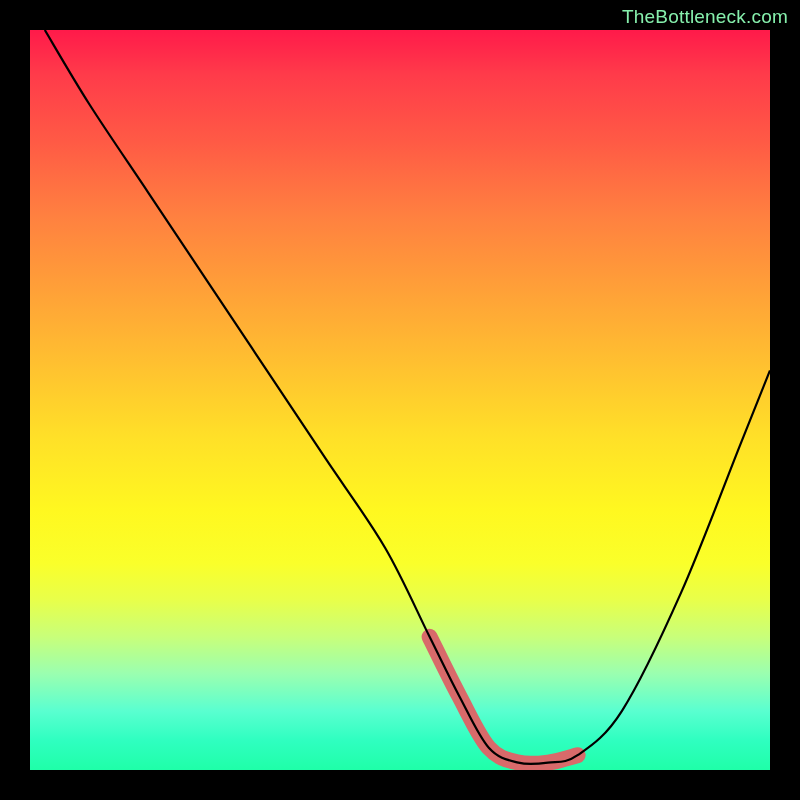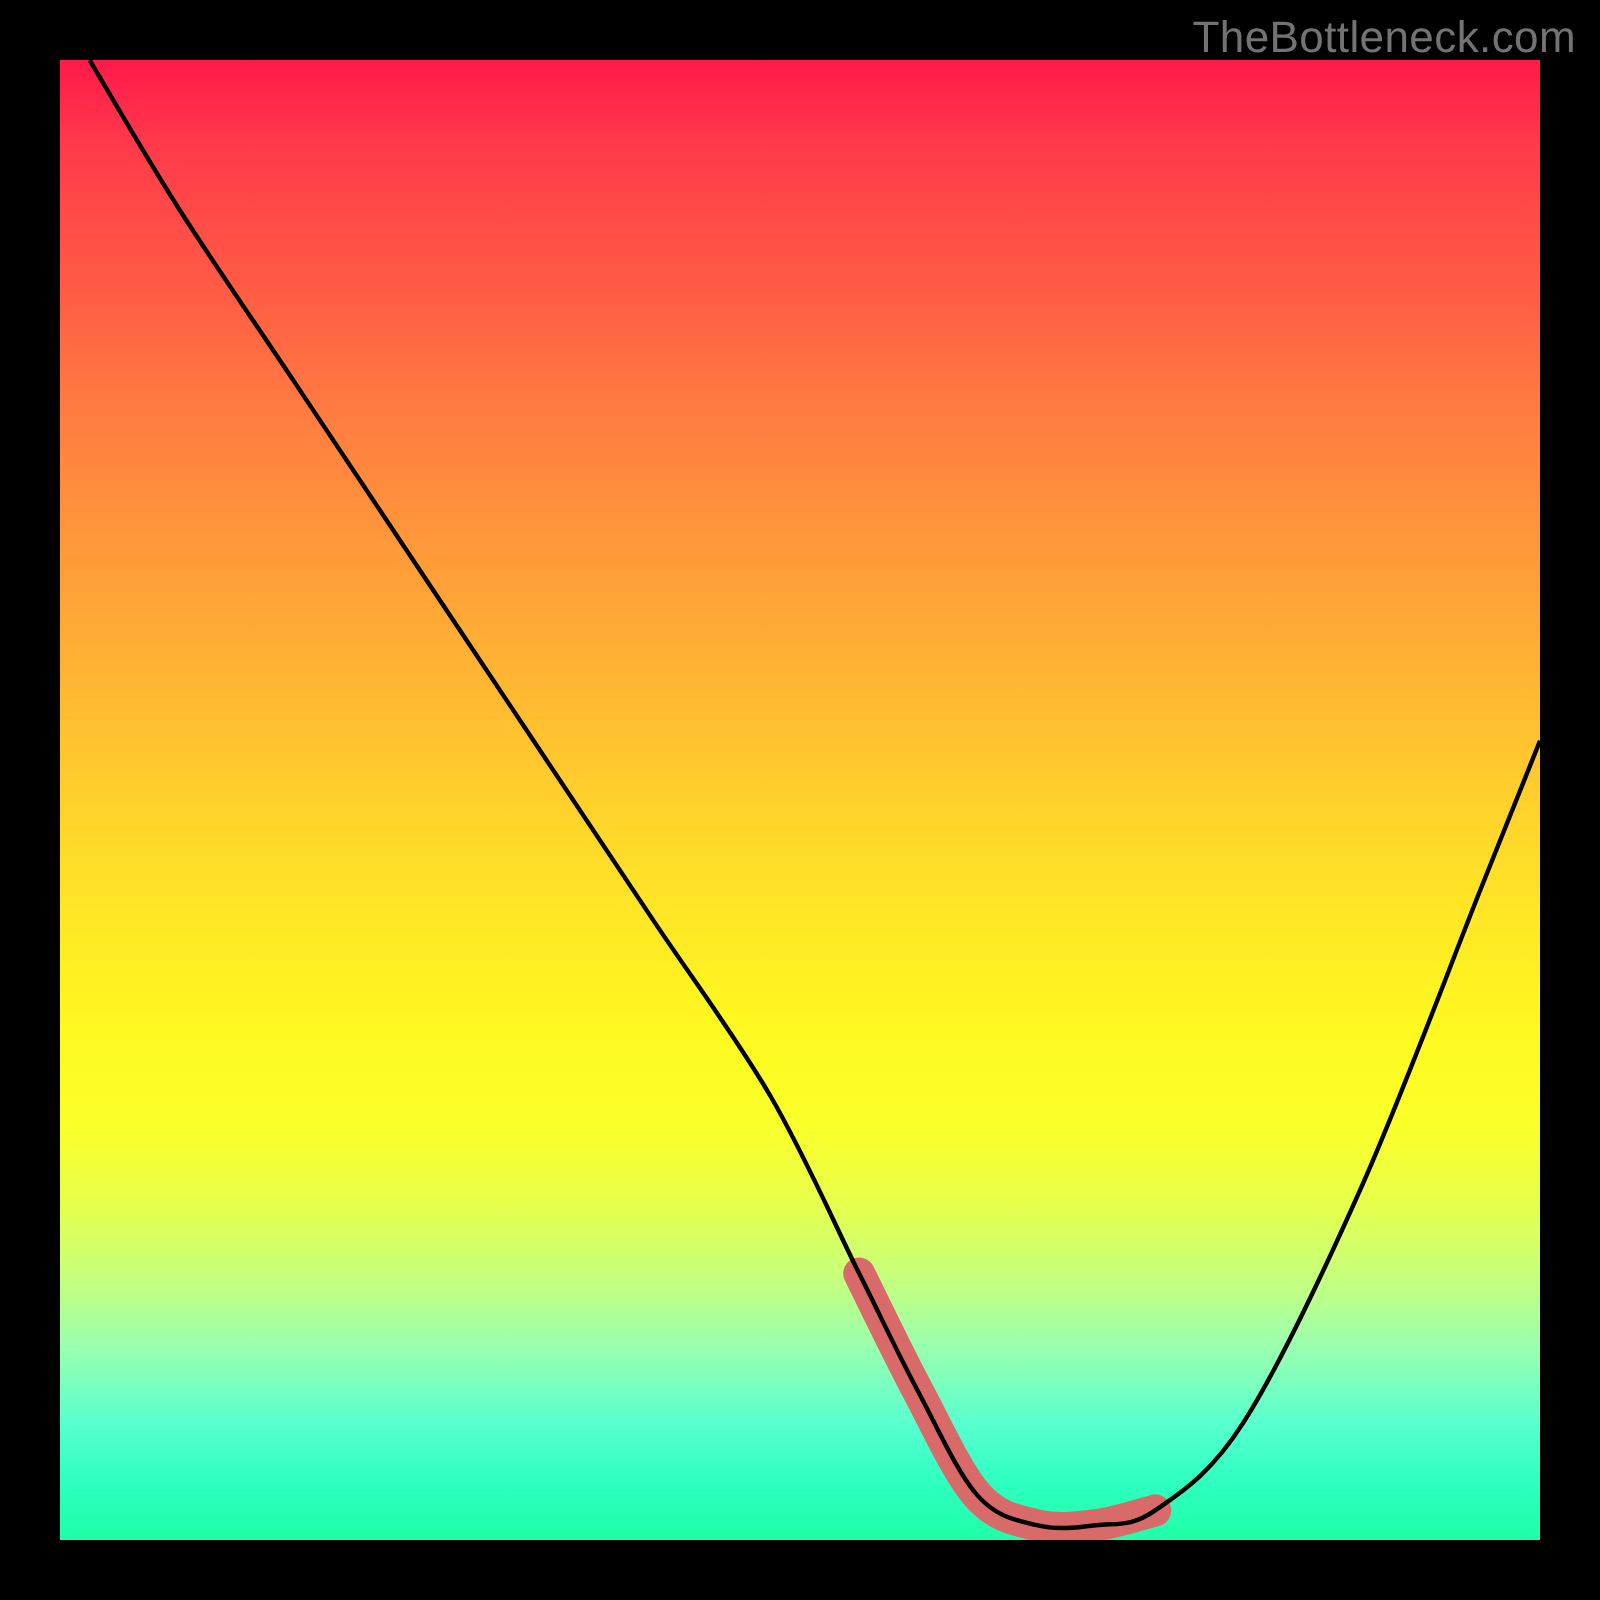--- a/index.html
+++ b/index.html
@@ -32,22 +32,22 @@
       #9affb0 87%,
       #5affd0 92%,
       #2fffc0 96%,
       #1fffa8 100%
     );
   }
   .watermark {
     position: absolute;
     top: 6px;
     right: 12px;
-    color: #737373;
-    font-size: 22px;
+    color: #86efac;
+    font-size: 19px;
     font-weight: 500;
     letter-spacing: 0.2px;
     z-index: 10;
     margin-left: 40px;
   }
   svg.curve {
     position: absolute;
     left: 30px;
     top: 30px;
     width: 740px;

